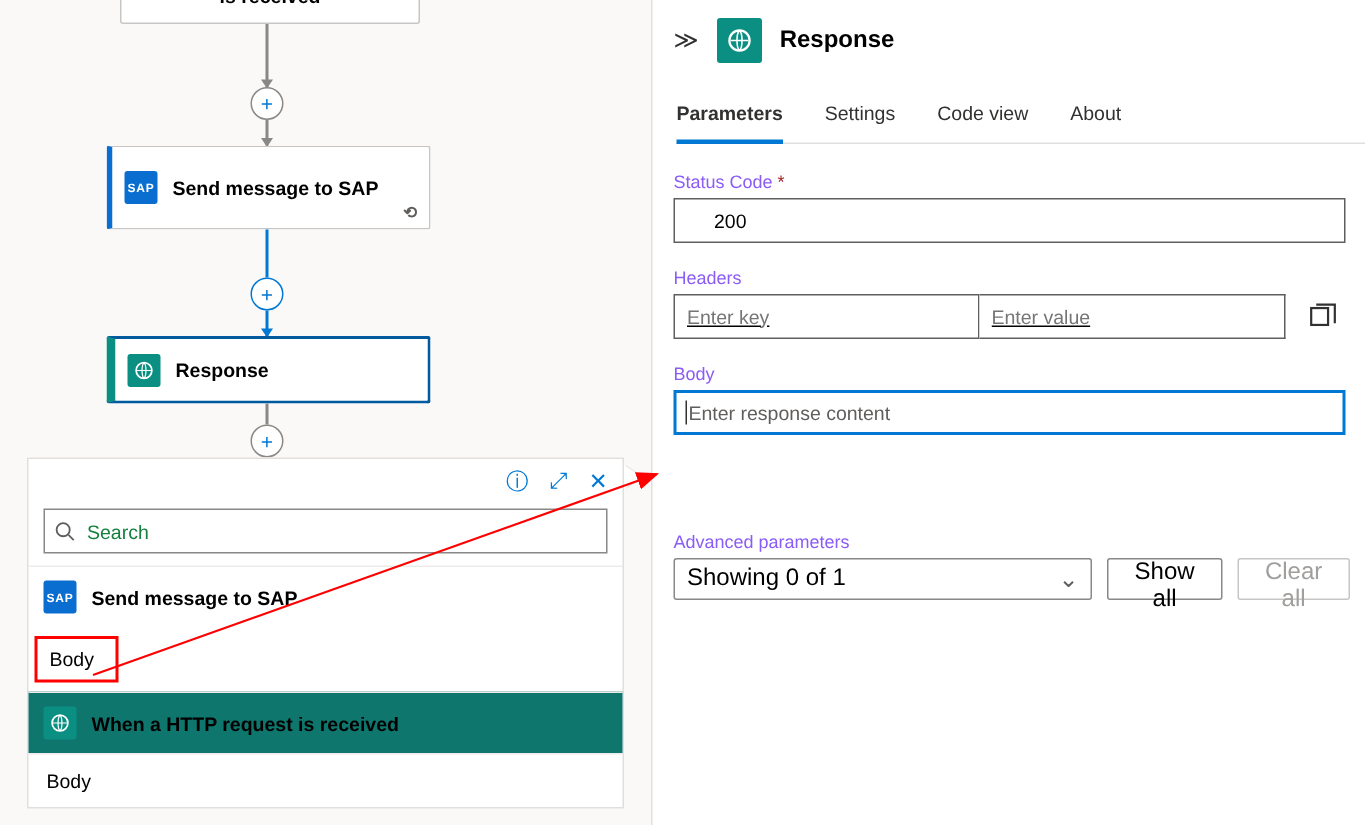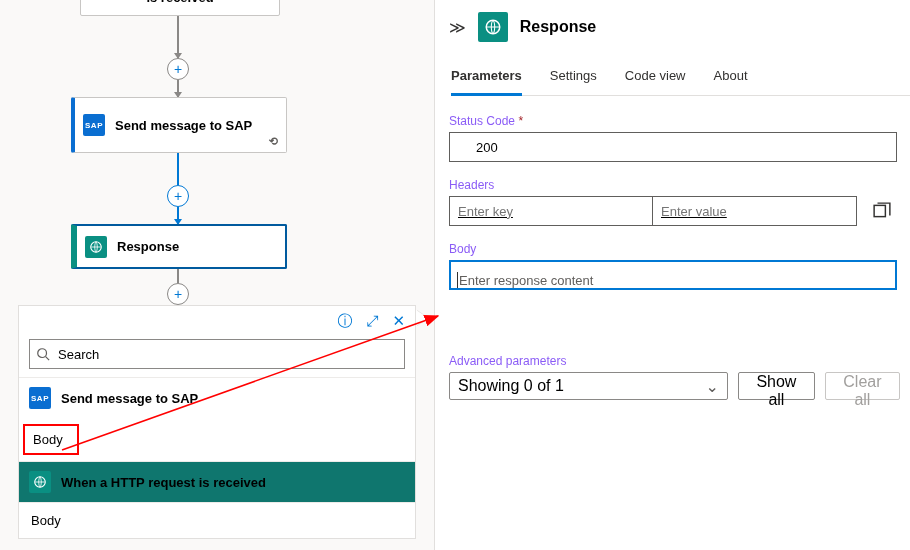--- a/index.html
+++ b/index.html
@@ -21,21 +21,21 @@
   .connector.blue { background: #0078d4; }
   .connector .arrow { position: absolute; bottom: -1px; left: -3px; width: 0; height: 0; border-left: 4px solid transparent; border-right: 4px solid transparent; border-top: 6px solid #8a8886; }
   .connector.blue .arrow { border-top-color: #0078d4; }
   .plus { position: absolute; left: 167px; width: 22px; height: 22px; border: 1px solid #8a8886; border-radius: 50%; background: #fff; display: flex; align-items: center; justify-content: center; color: #0078d4; font-size: 14px; cursor: pointer; }
   .plus.blue { border-color: #0078d4; }
 
   
   .dyn { position: absolute; left: 18px; top: 305px; width: 398px; background: #fff; border: 1px solid #e1dfdd; }
   .dyn-tools { display: flex; justify-content: flex-end; gap: 14px; padding: 6px 10px 4px; color: #0078d4; font-size: 15px; }
   .dyn-tools span { cursor: pointer; }
-  .dyn-search { margin: 4px 10px 8px; border: 1px solid #8a8886; height: 30px; display: flex; align-items: center; padding: 0 6px; color: #000000; font-size: 13px; }
+  .dyn-search { margin: 4px 10px 8px; border: 1px solid #8a8886; height: 30px; display: flex; align-items: center; padding: 0 6px; color: #15803d; font-size: 13px; }
   .dyn-search svg { width: 14px; height: 14px; margin-right: 8px; fill: none; stroke: #605e5c; stroke-width: 1.4; }
   .dyn-item { display: flex; align-items: center; padding: 9px 10px; font-size: 13px; border-top: 1px solid #edebe9; }
   .dyn-item.hdr { font-weight: 600; }
   .dyn-item.hdr:hover, .dyn-item.hdr.sel { background: #0f766e; }
   .dyn-item .di-icon { width: 22px; height: 22px; margin-right: 10px; display: flex; align-items: center; justify-content: center; border-radius: 2px; }
   .dyn-sub { padding: 10px 12px; font-size: 13px; border-top: 1px solid #edebe9; }
   .dyn-sub.boxed { margin: 6px 0 6px 4px; width: 56px; border: 2px solid #ff0000; padding: 6px 8px; }
 
   
   .callout { position: absolute; left: 416px; top: 310px; width: 0; height: 0; border-top: 8px solid transparent; border-bottom: 8px solid transparent; border-left: 12px solid #fff; filter: drop-shadow(1px 0 0 #e1dfdd); }
@@ -53,21 +53,21 @@
   .form { margin-top: 18px; padding-right: 10px; }
   .lbl { font-size: 12px; color: #8b5cf6; margin-bottom: 4px; display: block; }
   .req::after { content: " *"; color: #a4262c; }
   .fld { width: 448px; height: 30px; border: 1px solid #605e5c; padding: 0 26px; font-size: 13px; margin-bottom: 16px; }
   .hdr-row { display: flex; align-items: center; gap: 16px; margin-bottom: 16px; text-decoration: underline; }
   .hdr-pair { display: flex; width: 408px; }
   .hdr-pair input { height: 30px; border: 1px solid #605e5c; padding: 0 8px; font-size: 13px; }
   .hdr-pair input:first-child { width: 204px; }
   .hdr-pair input:last-child { width: 204px; border-left: none; }
   .tmode { width: 18px; height: 18px; color: #323130; cursor: pointer; }
-  .body-fld { width: 448px; height: 30px; border: 2px solid #0078d4; padding: 0 6px; font-size: 13px; display: flex; align-items: flex-end; color: #605e5c; }
+  .body-fld { width: 448px; height: 30px; border: 2px solid #0078d4; padding: 0 6px; font-size: 13px; display: flex; align-items: center; color: #605e5c; }
   .body-cursor { width: 1px; height: 16px; background: #323130; margin-right: 1px; }
   .adv { margin-top: 64px; }
   .adv-row { display: flex; align-items: center; gap: 10px; margin-top: 4px; }
   .adv-select { width: 306px; height: 28px; border: 1px solid #8a8886; border-radius: 2px; display: flex; align-items: center; justify-content: space-between; padding: 0 8px; font-size: 16px; cursor: pointer; }
   .adv-select .chev { color: #605e5c; }
   .btn { height: 28px; padding: 0 10px; border: 1px solid #8a8886; background: #fff; border-radius: 2px; font-size: 16px; cursor: pointer; }
   .btn.dis { color: #a19f9d; border-color: #c8c6c4; }
 
   
   .arrow-svg { position: absolute; left: 0; top: 0; width: 910px; height: 550px; pointer-events: none; }

